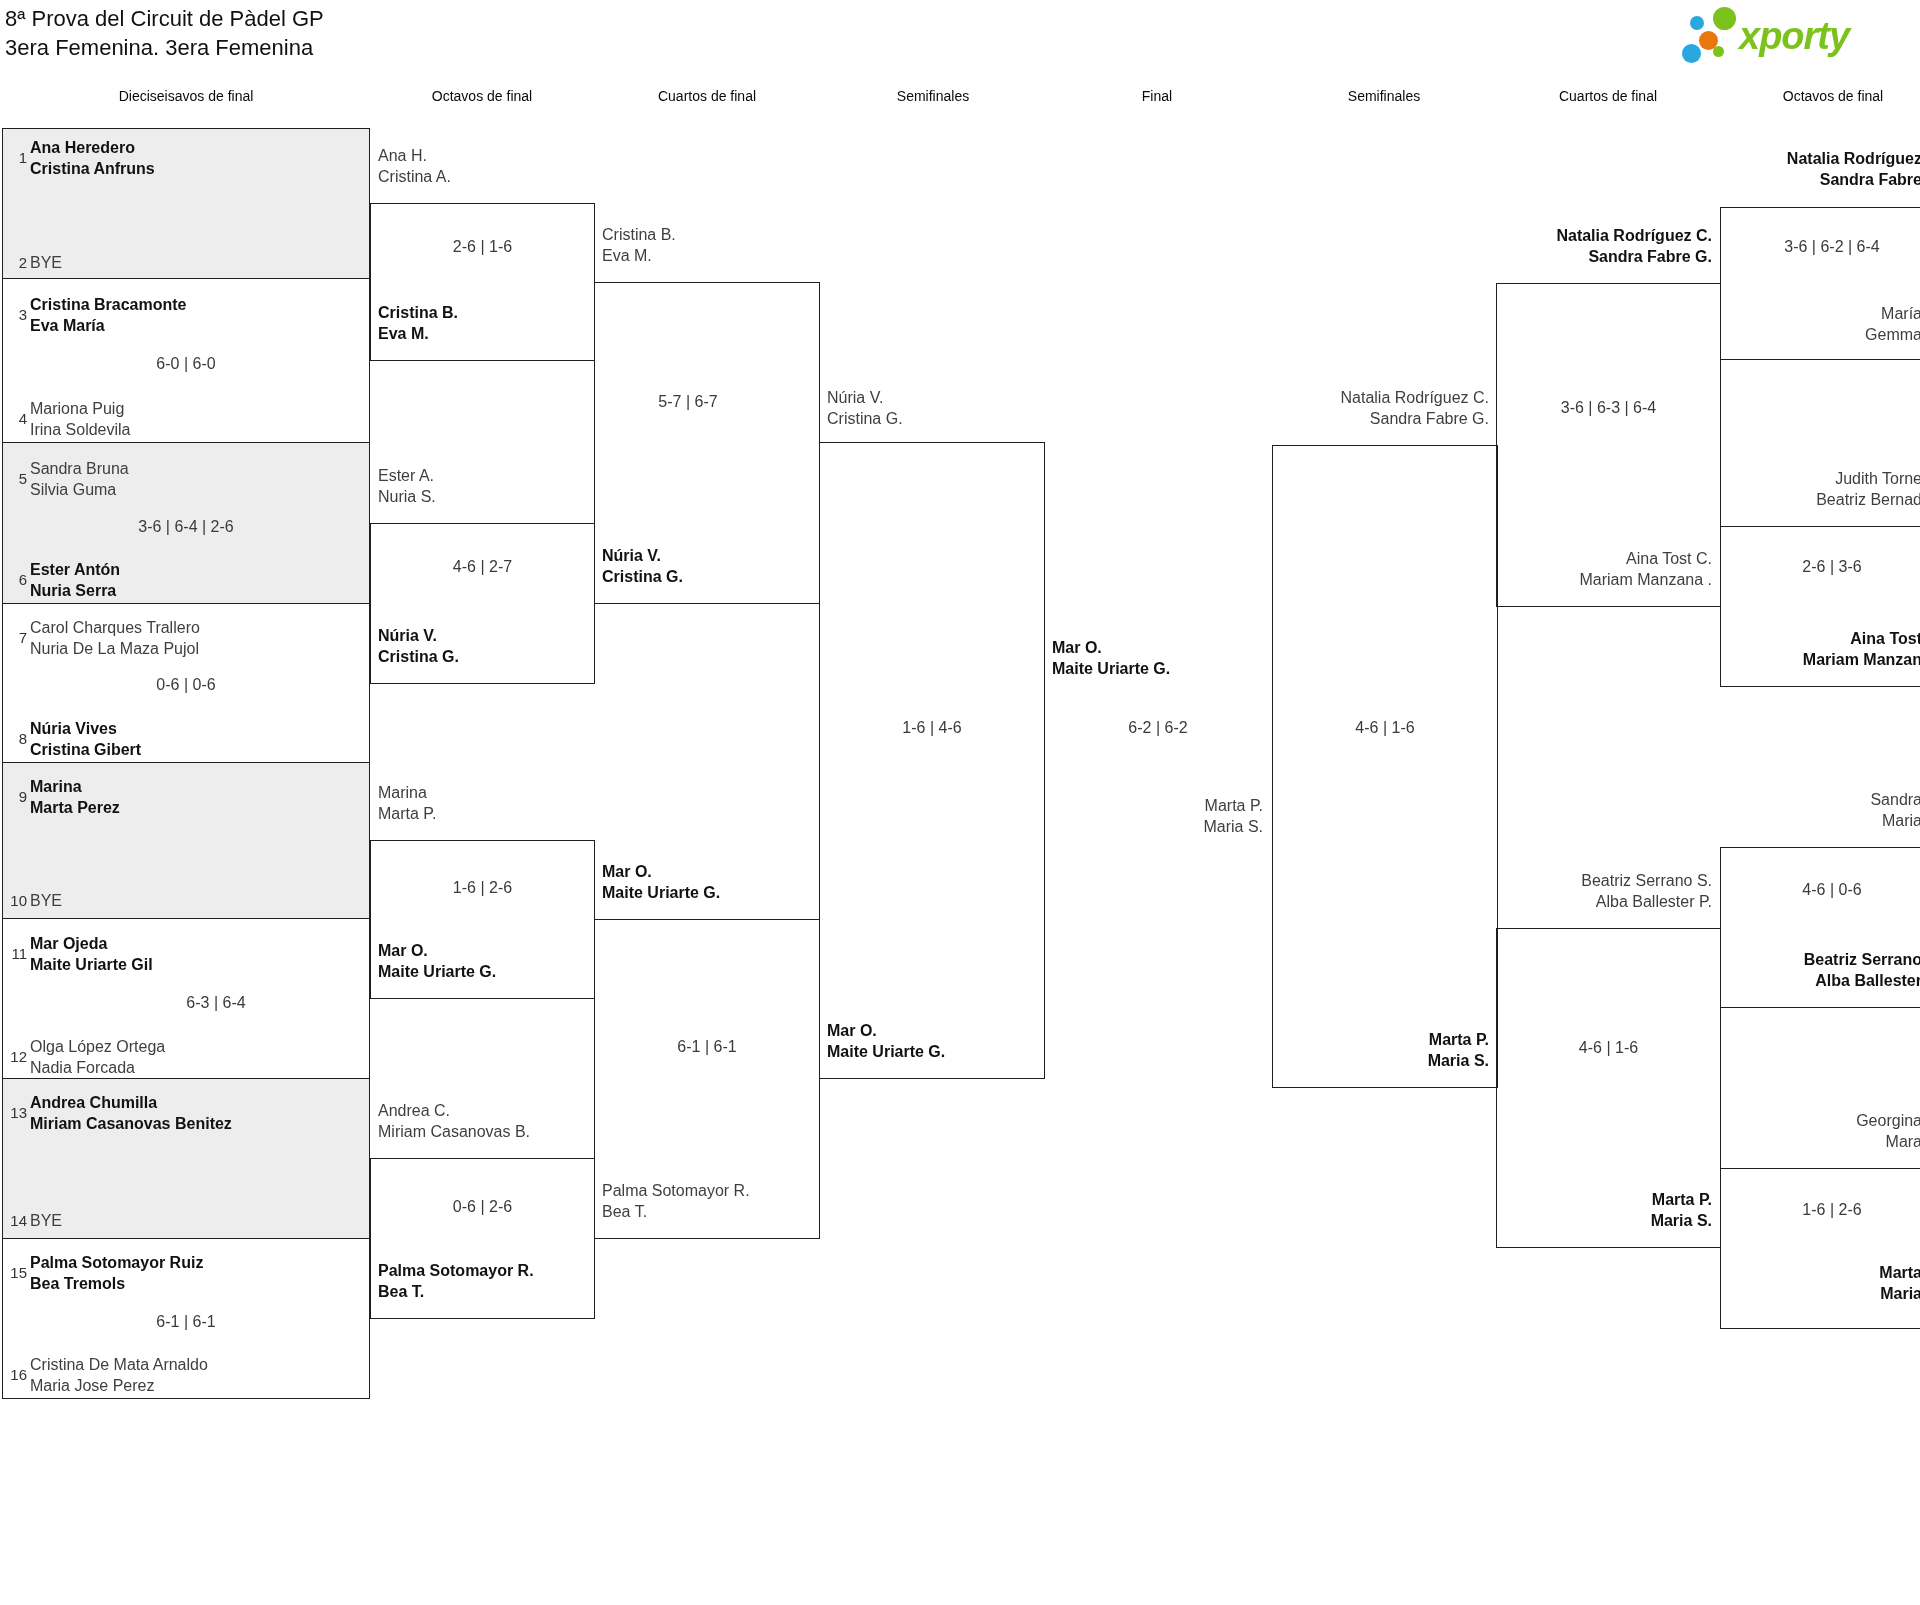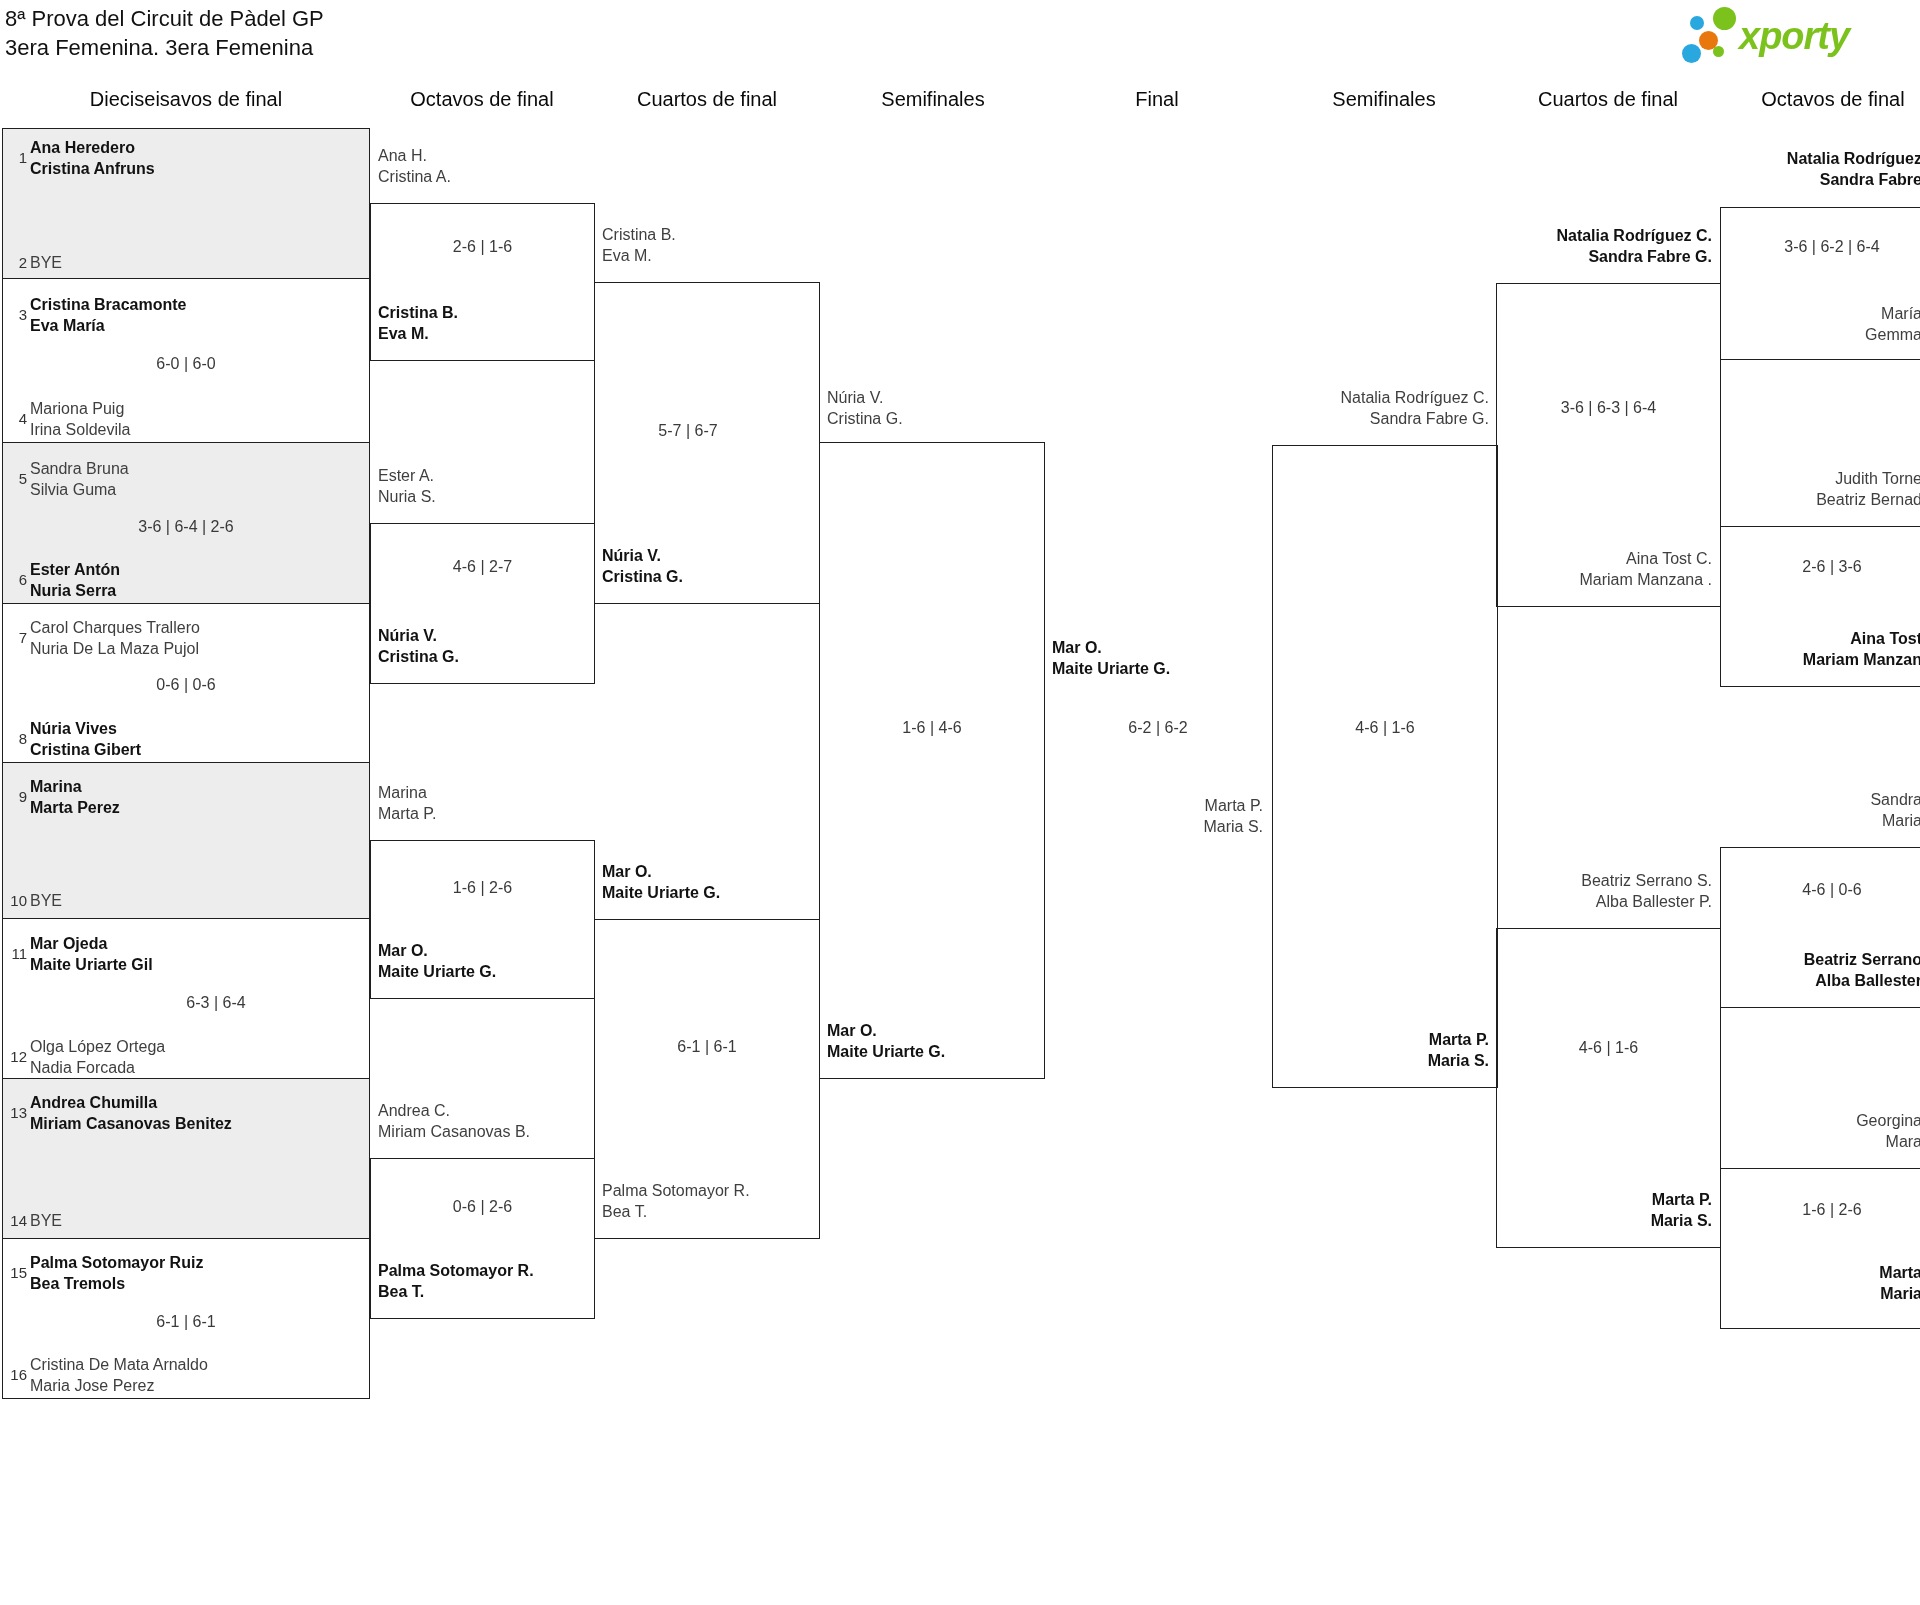--- a/index.html
+++ b/index.html
@@ -1,20 +1,20 @@
 <!DOCTYPE html>
 <html><head>
 <meta charset="utf-8">
 <style>
   html,body{margin:0;padding:0;background:#fff;}
   .stage{position:relative;width:1920px;height:1605px;background:#fff;overflow:hidden;
          font-family:"Liberation Sans",sans-serif;}
   .title{position:absolute;left:5px;top:4px;font-size:22px;font-weight:400;color:#111;
          line-height:29px;white-space:pre-line;}
-  .hd{position:absolute;top:88px;width:220px;text-align:center;font-size:20px;color:#0a0a0a;}
+  .hd{position:absolute;top:88px;width:220px;text-align:center;font-size:14px;color:#0a0a0a;}
   .box{position:absolute;border:1px solid #1f1f1f;box-sizing:border-box;}
   .g{background:#ededed;}
   .nm{position:absolute;font-size:16px;line-height:21px;color:#3f3f3f;white-space:pre-line;}
   .b{font-weight:700;color:#121212;}
   .rt{text-align:right;}
   .sc{position:absolute;font-size:16px;color:#3a3a3a;text-align:center;height:22px;line-height:22px;}
   .num{position:absolute;width:22px;text-align:right;font-size:15px;color:#333;line-height:21px;}
   .dot{position:absolute;border-radius:50%;}
   .logotext{position:absolute;font-size:38px;font-weight:700;letter-spacing:-1px;font-style:italic;}
 </style>
@@ -139,21 +139,21 @@
   <div class="nm" style="left:378px;top:1100px">Andrea C.
 Miriam Casanovas B.</div>
   <div class="nm b" style="left:378px;top:1260px">Palma Sotomayor R.
 Bea T.</div>
   <div class="sc" style="left:370px;top:1196px;width:225px">0-6 | 2-6</div>
 
   <div class="nm" style="left:602px;top:224px">Cristina B.
 Eva M.</div>
   <div class="nm b" style="left:602px;top:545px">Núria V.
 Cristina G.</div>
-  <div class="sc" style="left:594px;top:420px;width:188px">5-7 | 6-7</div>
+  <div class="sc" style="left:594px;top:391px;width:188px">5-7 | 6-7</div>
   <div class="nm b" style="left:602px;top:861px">Mar O.
 Maite Uriarte G.</div>
   <div class="nm" style="left:602px;top:1180px">Palma Sotomayor R.
 Bea T.</div>
   <div class="sc" style="left:594px;top:1036px;width:226px">6-1 | 6-1</div>
 
   <div class="nm" style="left:827px;top:387px">Núria V.
 Cristina G.</div>
   <div class="nm b" style="left:827px;top:1020px">Mar O.
 Maite Uriarte G.</div>

